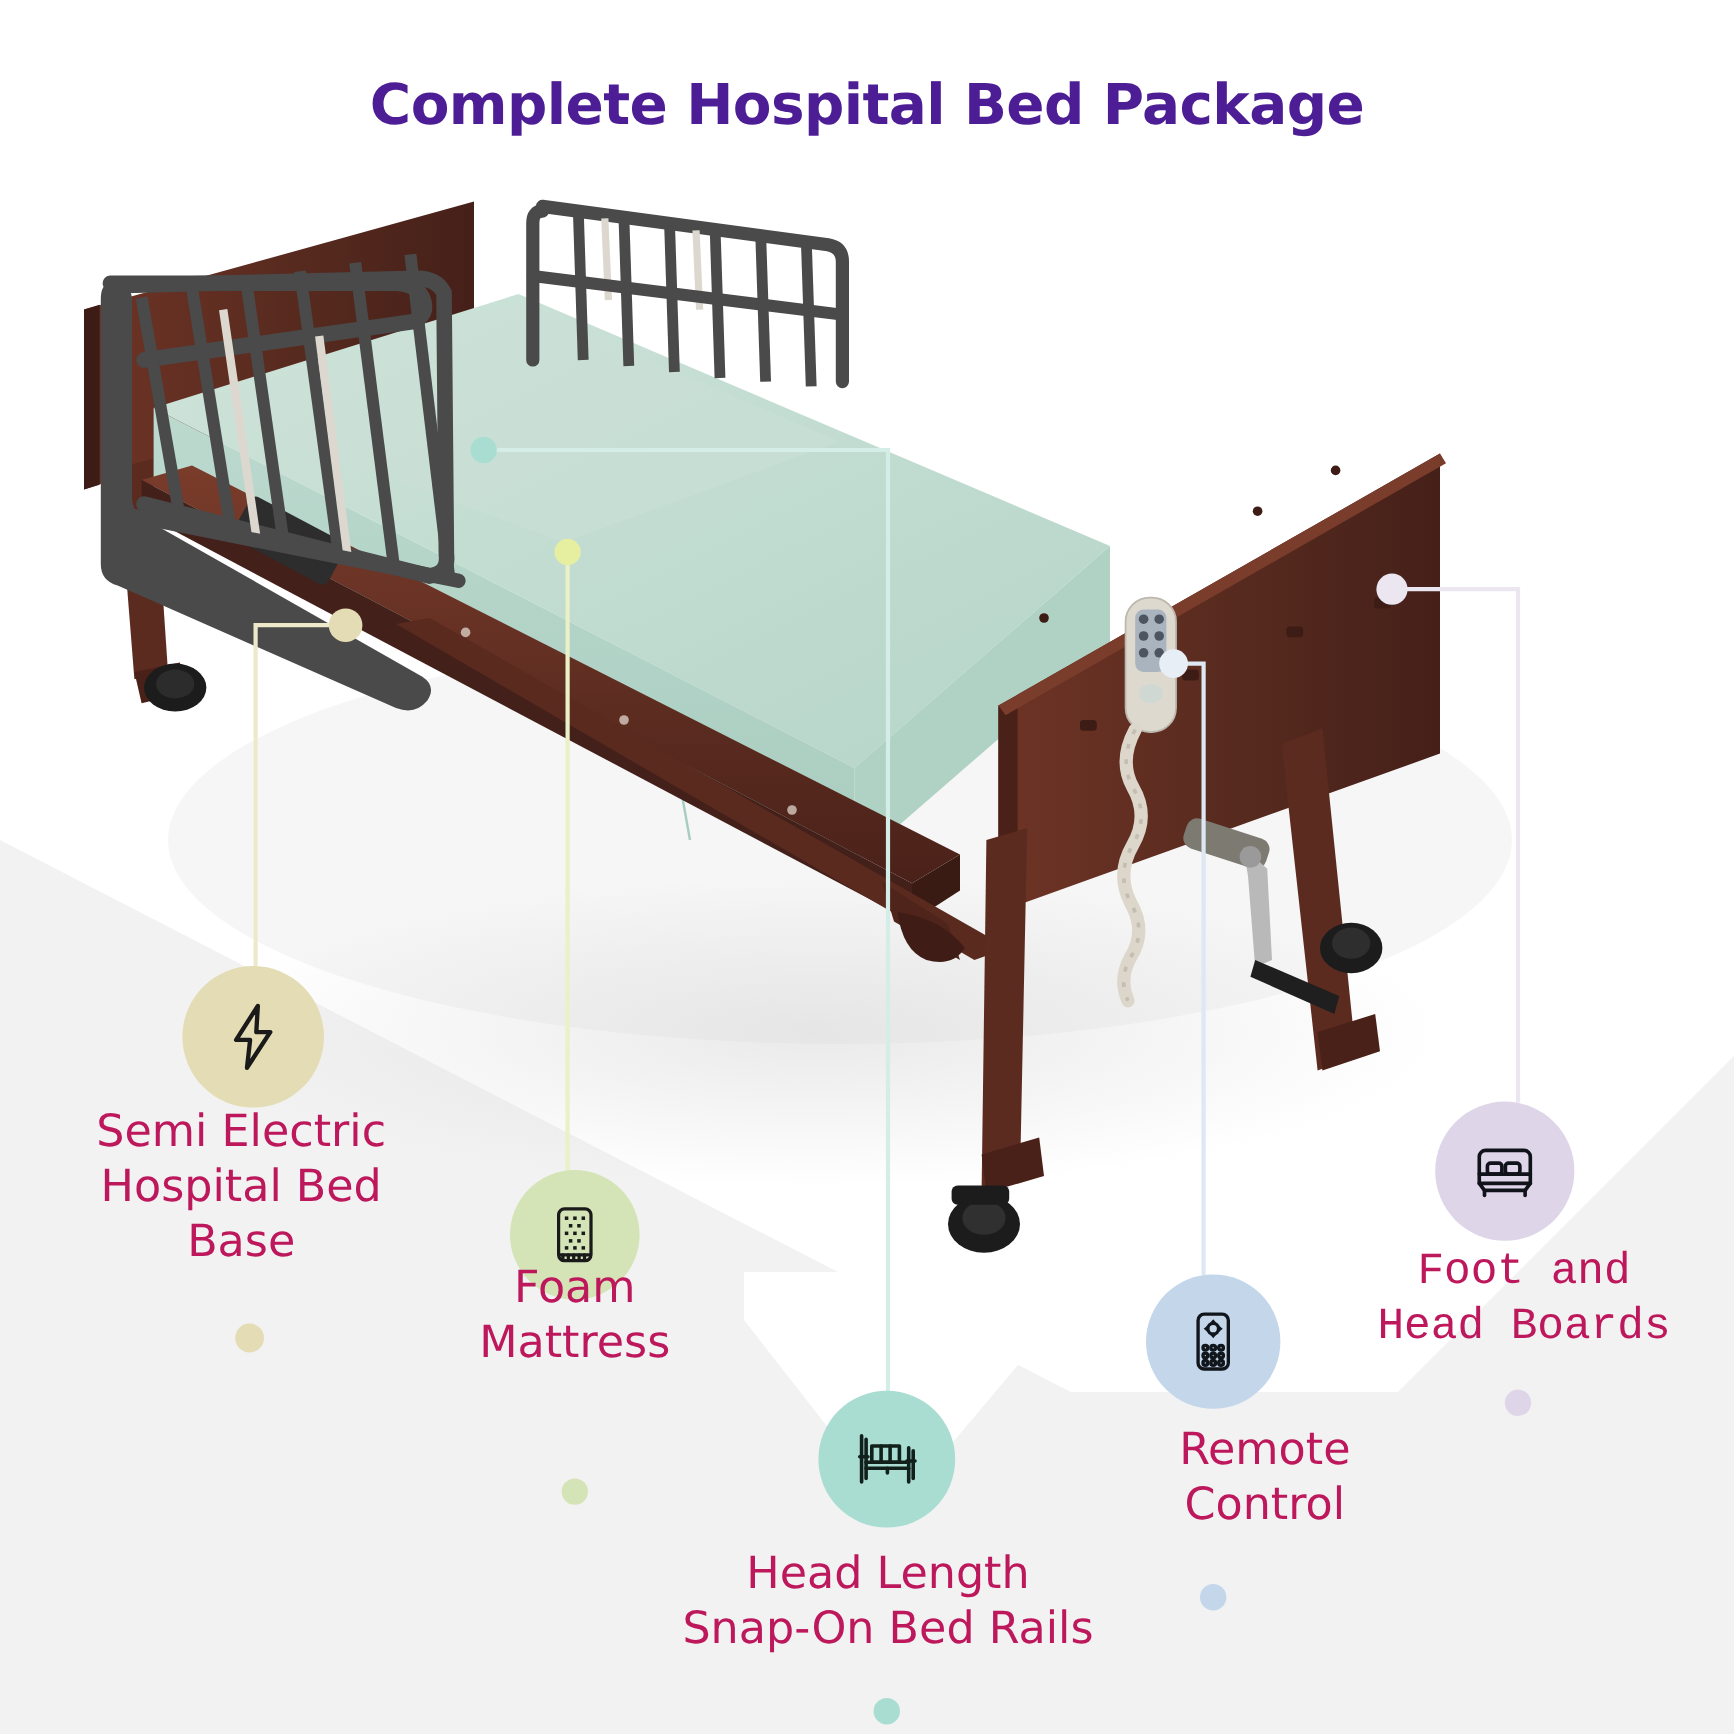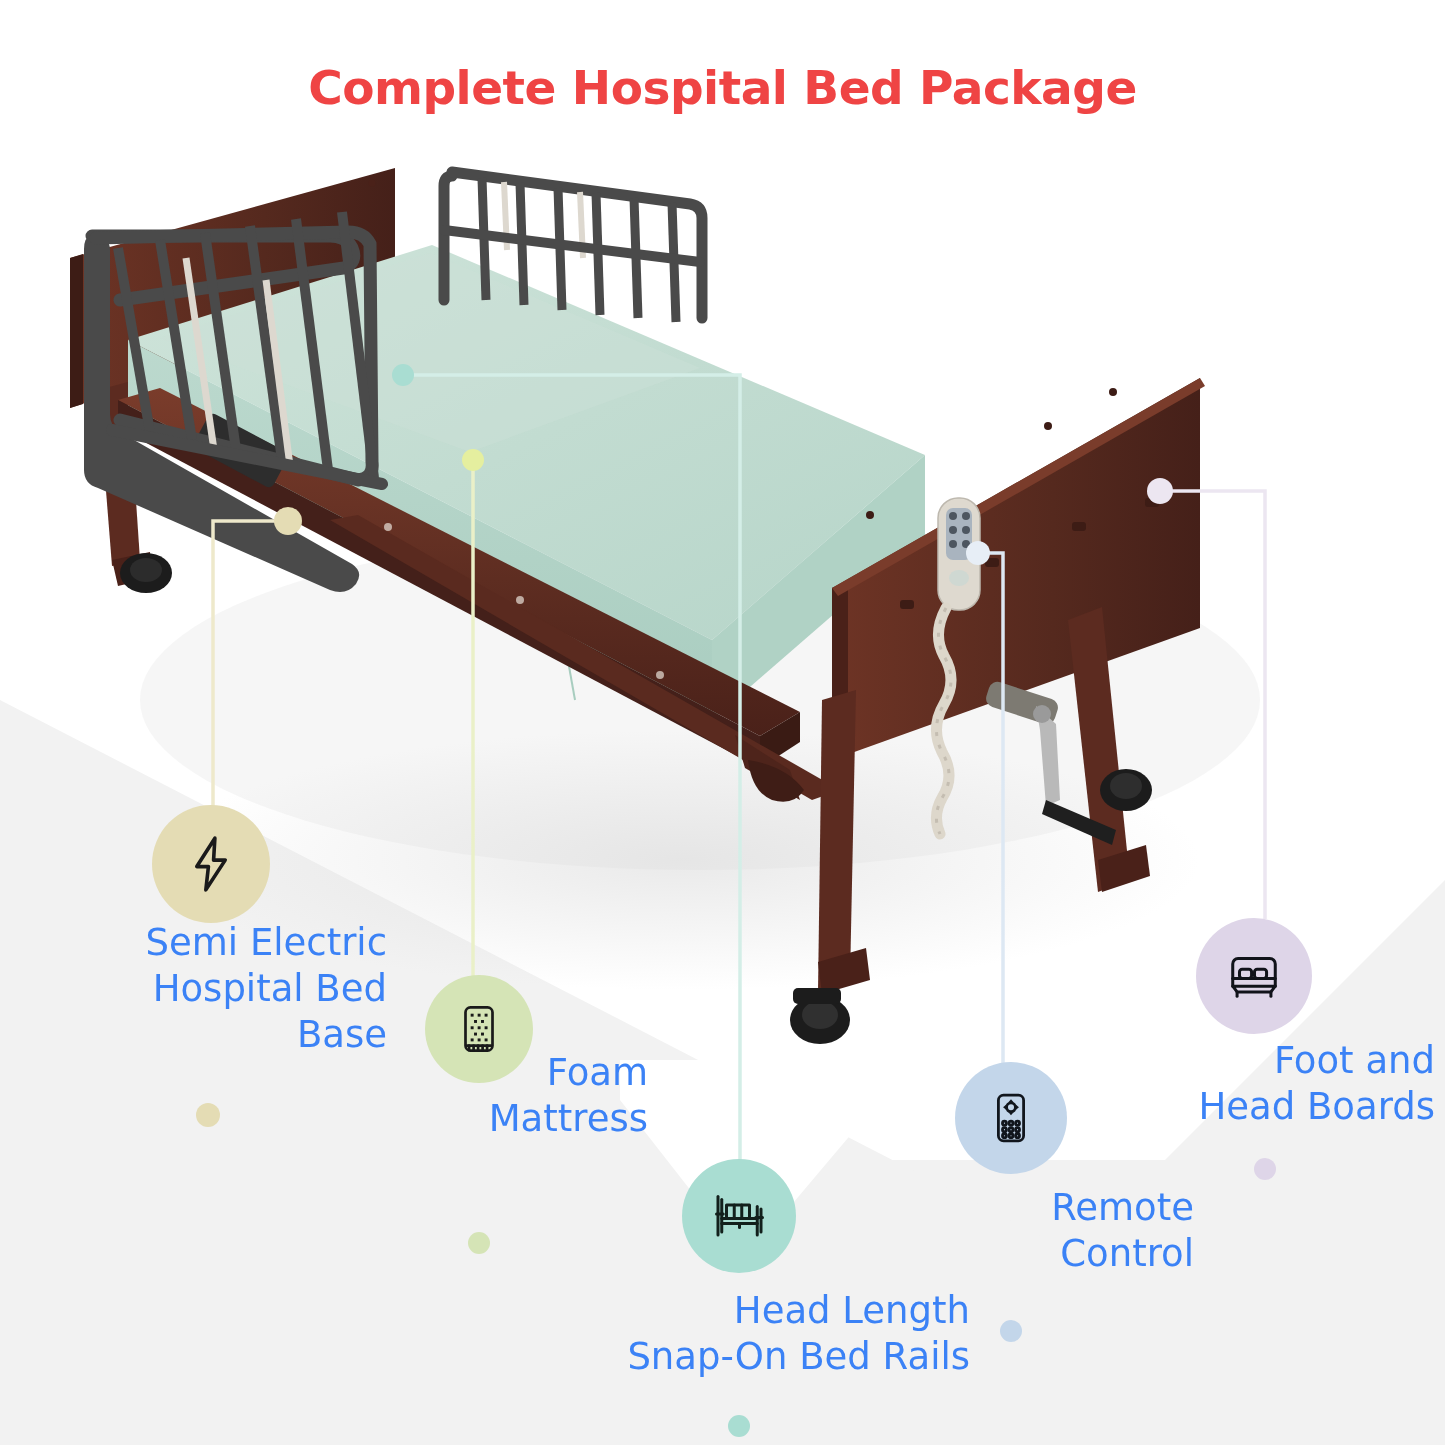--- a/index.html
+++ b/index.html
@@ -16,45 +16,45 @@
   .bg-svg{position:absolute;inset:0;width:1445px;height:1445px;}
 
   
   .title{
     position:absolute;left:0;top:60px;width:1445px;
     text-align:center;
     font-family:"DejaVu Sans", sans-serif;
     font-weight:bold;
     font-size:47px;
     letter-spacing:-0.5px;
-    color:#ef4444;
+    color:#4c1d95;
     white-space:nowrap;
   }
 
   
   .bed-svg{position:absolute;left:0;top:0;width:1445px;height:1445px;}
 
   
   .conn-svg{position:absolute;left:0;top:0;width:1445px;height:1445px;pointer-events:none;}
 
   
   .feature{position:absolute;}
   .badge{
     position:absolute;border-radius:50%;
     display:flex;align-items:center;justify-content:center;
   }
   .badge svg{display:block;}
   .flabel{
     position:absolute;
-    text-align:right;
+    text-align:center;
     font-family:"DejaVu Sans", sans-serif;
     font-weight:400;
     font-size:37px;
     line-height:1.24;
-    color:#3b82f6;
+    color:#be185d;
     white-space:pre-line;
   }
   .dot-small{position:absolute;border-radius:50%;}
 </style>
 </head>
 <body>
 
 <div class="stage">
 
   <div class="bg-layer">
@@ -351,18 +351,18 @@
       <svg width="58" height="58" viewBox="0 0 24 24" fill="none" stroke="#11131a" stroke-width="1.25" stroke-linecap="round" stroke-linejoin="round">
         <path d="M3.2 16.2 V7.0 a2.2 2.2 0 0 1 2.2 -2.2 h13.2 a2.2 2.2 0 0 1 2.2 2.2 v9.2"></path>
         <path d="M3.2 13.0 h17.6"></path>
         <path d="M3.2 16.2 L5.0 18.6 h14.0 L20.8 16.2 Z"></path>
         <rect x="6.0" y="9.2" width="5.0" height="3.8" rx="1.1"></rect>
         <rect x="12.2" y="9.2" width="5.0" height="3.8" rx="1.1"></rect>
         <line x1="5.0" y1="18.6" x2="5.0" y2="20.4"></line>
         <line x1="19.0" y1="18.6" x2="19.0" y2="20.4"></line>
       </svg>
     </div>
-    <div class="flabel" style="left:1105px;top:1038px;width:330px;">Foot and
+    <div class="flabel" style="left:1105px;top:1038px;width:330px;font-family:Liberation Mono, monospace;">Foot and
 Head Boards</div>
     <div class="dot-small" style="left:1254px;top:1158px;width:22px;height:22px;background:#ded5e8;"></div>
   </div>
 
 </div>
 
 </body></html>

